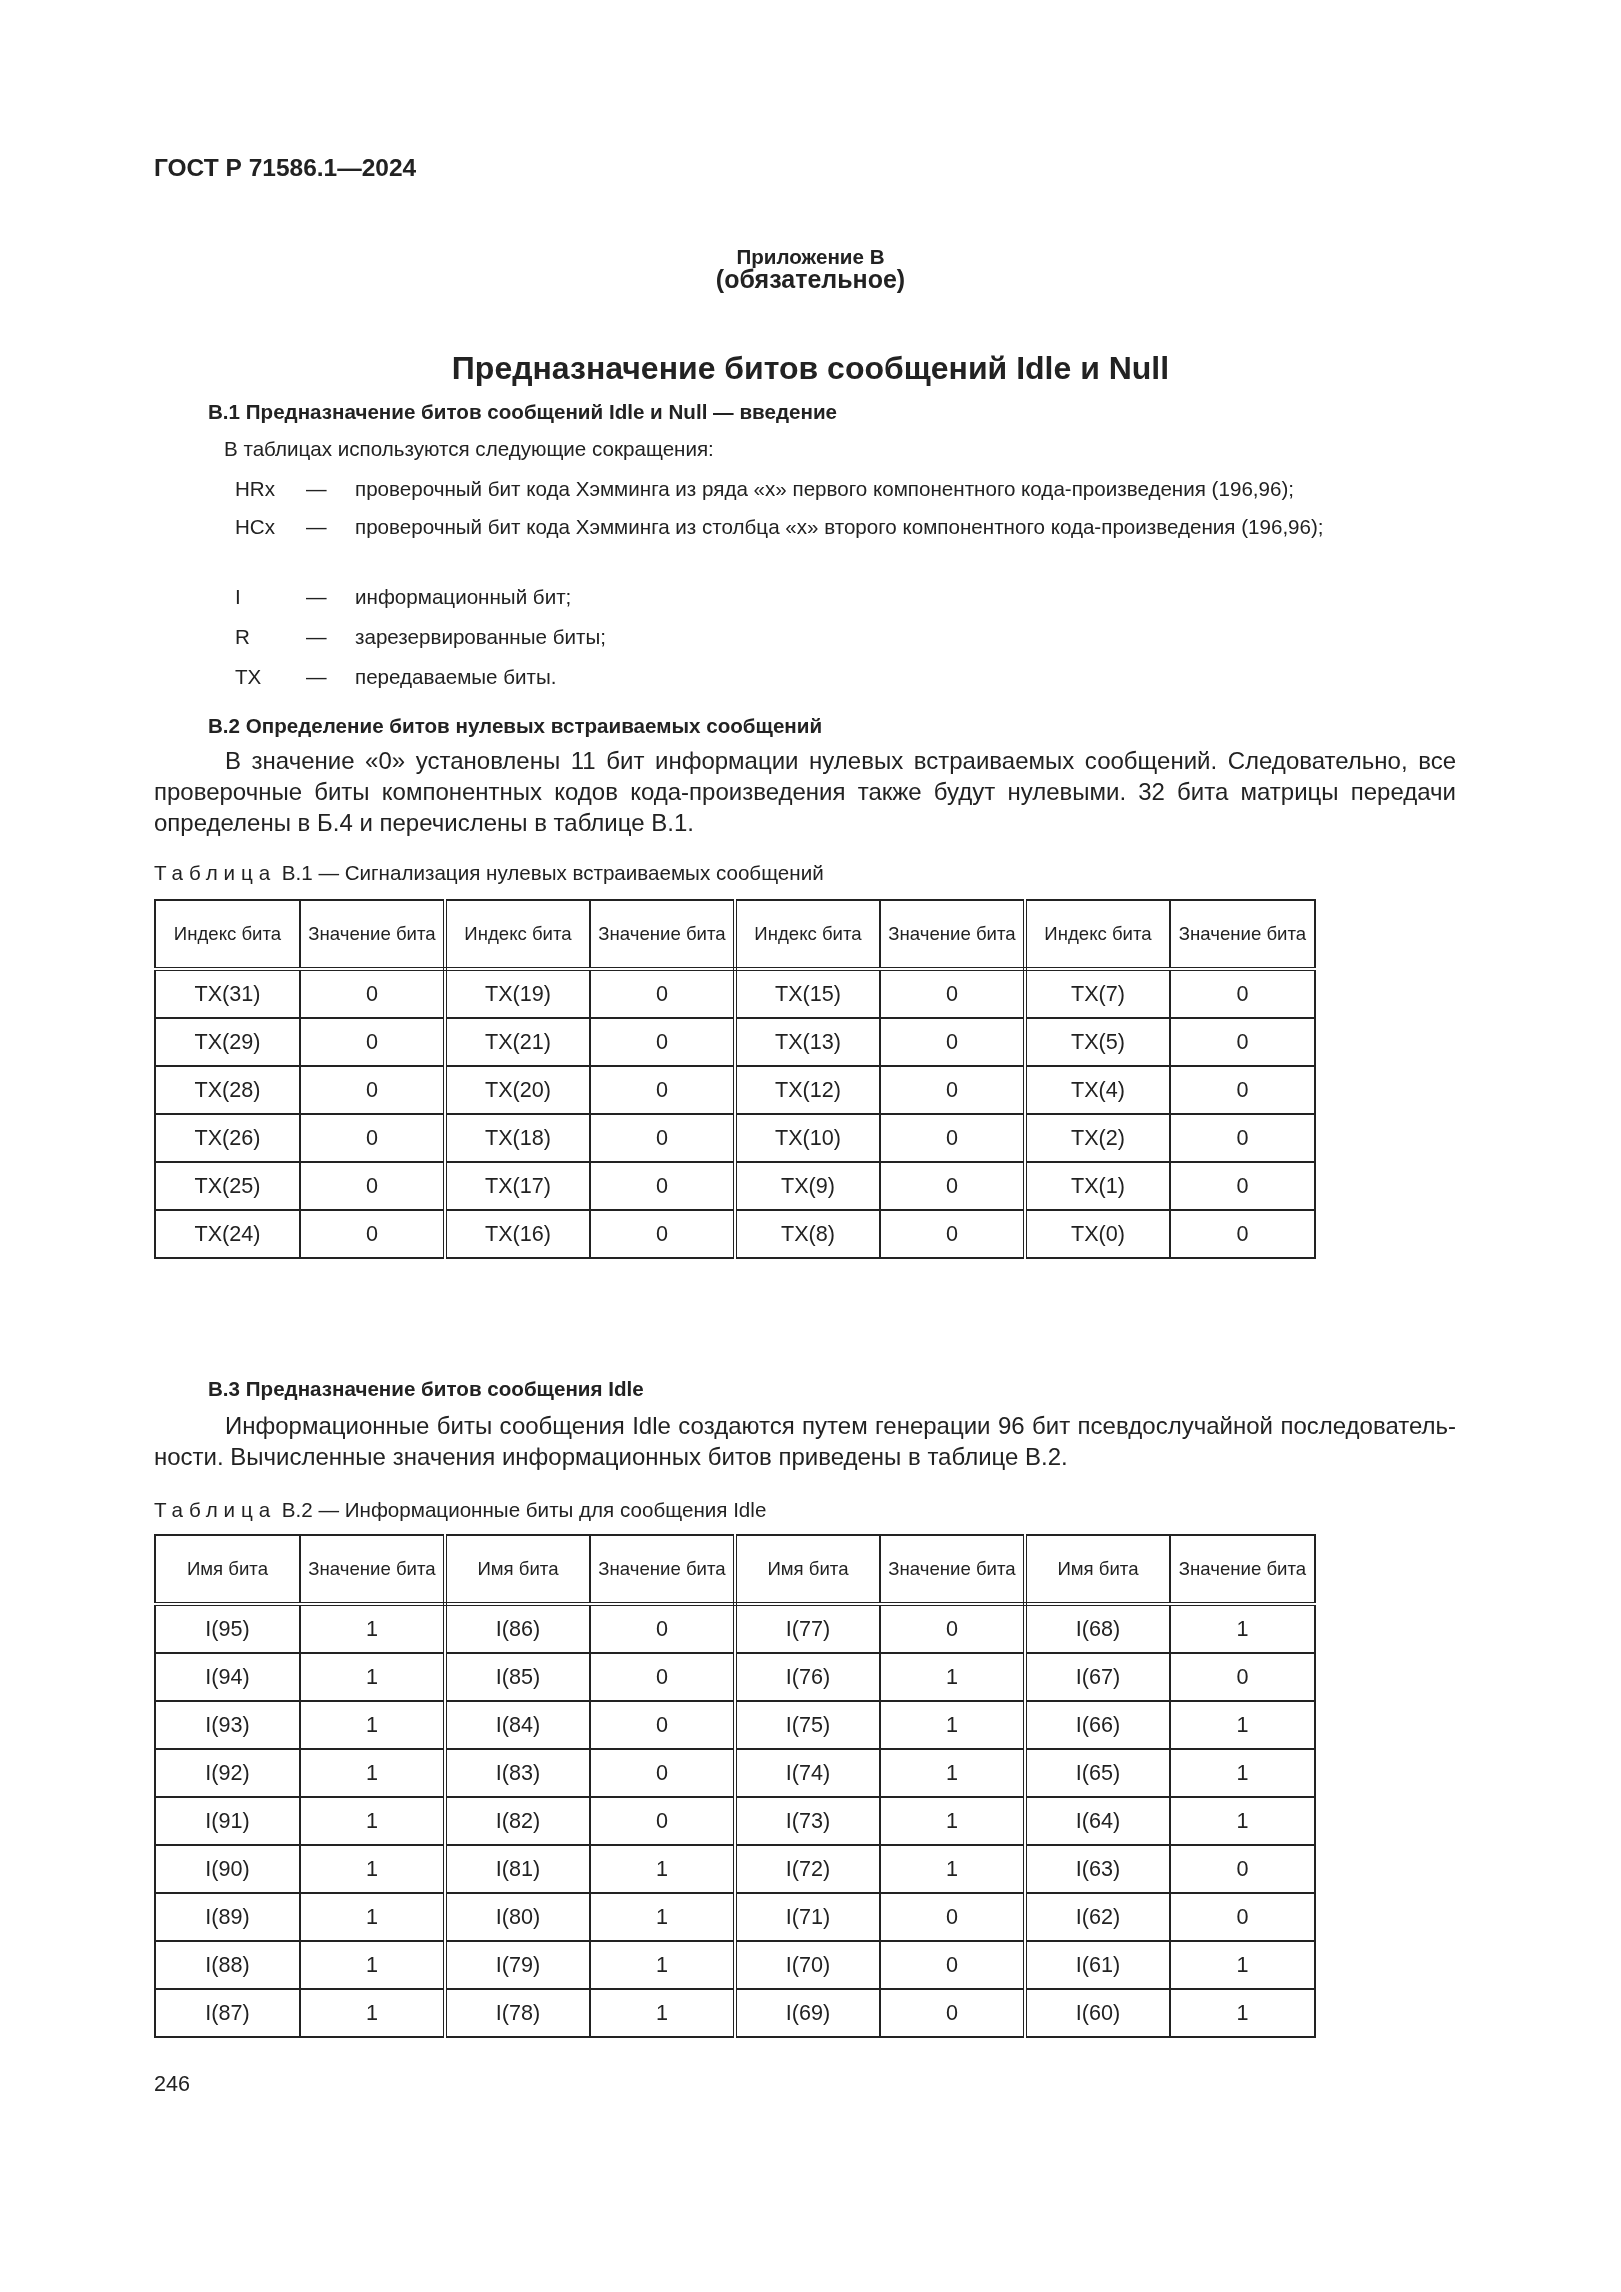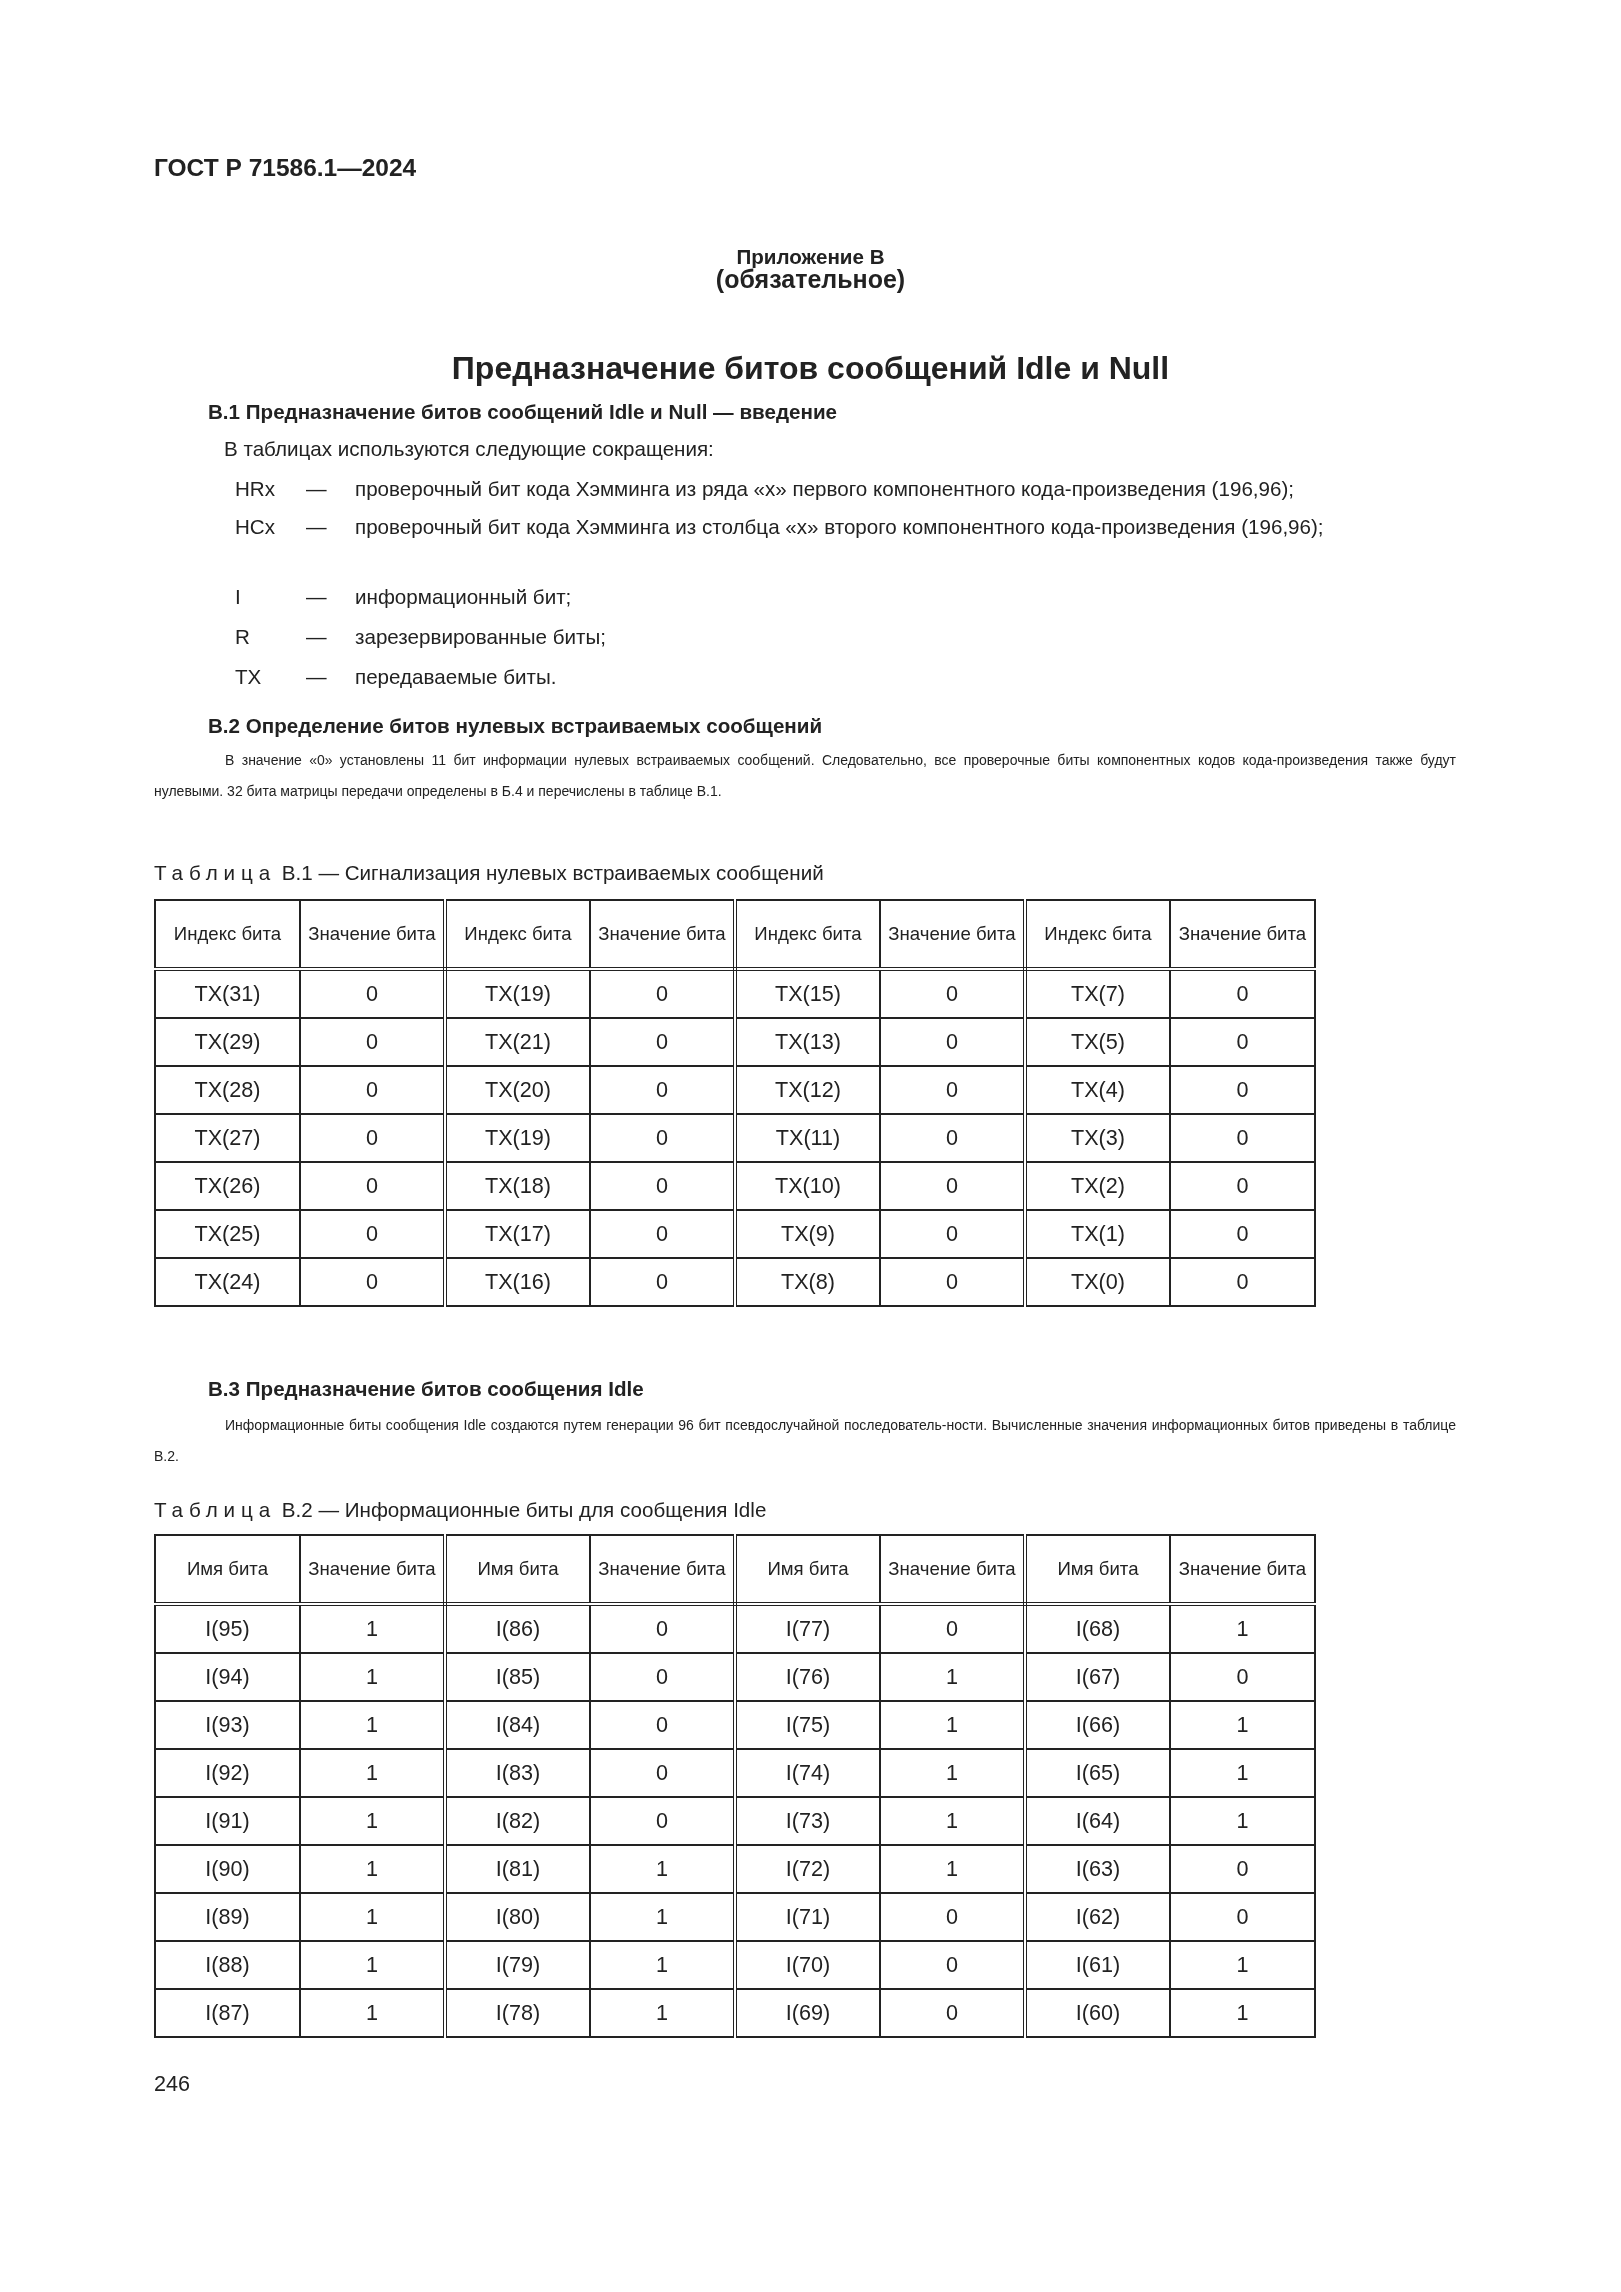--- a/index.html
+++ b/index.html
@@ -11,21 +11,21 @@
   .app-title { top: 242px; font-size: 20.6px; line-height: 29px; }
   .app-sub { top: 265px; font-size: 25px; line-height: 29px; }
   .main-title { top: 353px; font-size: 32px; line-height: 31px; }
   .heading { left: 208px; font-size: 20.6px; font-weight: bold; line-height: 25.5px; }
   .body-text { font-size: 20.6px; line-height: 29px; }
   .intro { left: 224px; top: 434px; }
   .abbr { left: 235px; width: 1225px; font-size: 20.6px; line-height: 29px; }
   .abbr .term { position: absolute; left: 0; top: 0; }
   .abbr .dash { position: absolute; left: 71px; top: 0; }
   .abbr .desc { position: absolute; left: 120px; top: 0; width: 1106px; text-align: justify; text-align-last: left; }
-  .para { left: 154px; width: 1302px; text-align: justify; text-indent: 71px; font-size: 14px; line-height: 31px; }
+  .para { left: 154px; width: 1302px; text-align: justify; text-indent: 71px; font-size: 24px; line-height: 31px; }
   .caption { left: 154px; font-size: 20.6px; line-height: 25.5px; }
   .caption .spaced { letter-spacing: 5.9px; }
   table.bits { position: absolute; left: 154px; width: 1162px; border-collapse: collapse;
                table-layout: fixed; border: 2.9px solid #222; }
   table.bits th, table.bits td { border: 2px solid #222; text-align: center; padding: 0;
                color: #222; }
   table.bits th { font-weight: normal; font-size: 18.6px; line-height: 22.5px; height: 66px;
                   border-bottom: 4.9px double #222; }
   table.bits td { font-size: 21.6px; height: 46px; }
   table.bits .grp { border-right: 4.9px double #222; }
@@ -126,30 +126,20 @@
         <td>TX(28)</td>
         <td class="grp">0</td>
         <td>TX(20)</td>
         <td class="grp">0</td>
         <td>TX(12)</td>
         <td class="grp">0</td>
         <td>TX(4)</td>
         <td>0</td>
       </tr>
       <tr>
-        <td>TX(27)</td>
-        <td class="grp">0</td>
-        <td>TX(19)</td>
-        <td class="grp">0</td>
-        <td>TX(11)</td>
-        <td class="grp">0</td>
-        <td>TX(3)</td>
-        <td>0</td>
-      </tr>
-      <tr>
         <td>TX(26)</td>
         <td class="grp">0</td>
         <td>TX(18)</td>
         <td class="grp">0</td>
         <td>TX(10)</td>
         <td class="grp">0</td>
         <td>TX(2)</td>
         <td>0</td>
       </tr>
       <tr>

